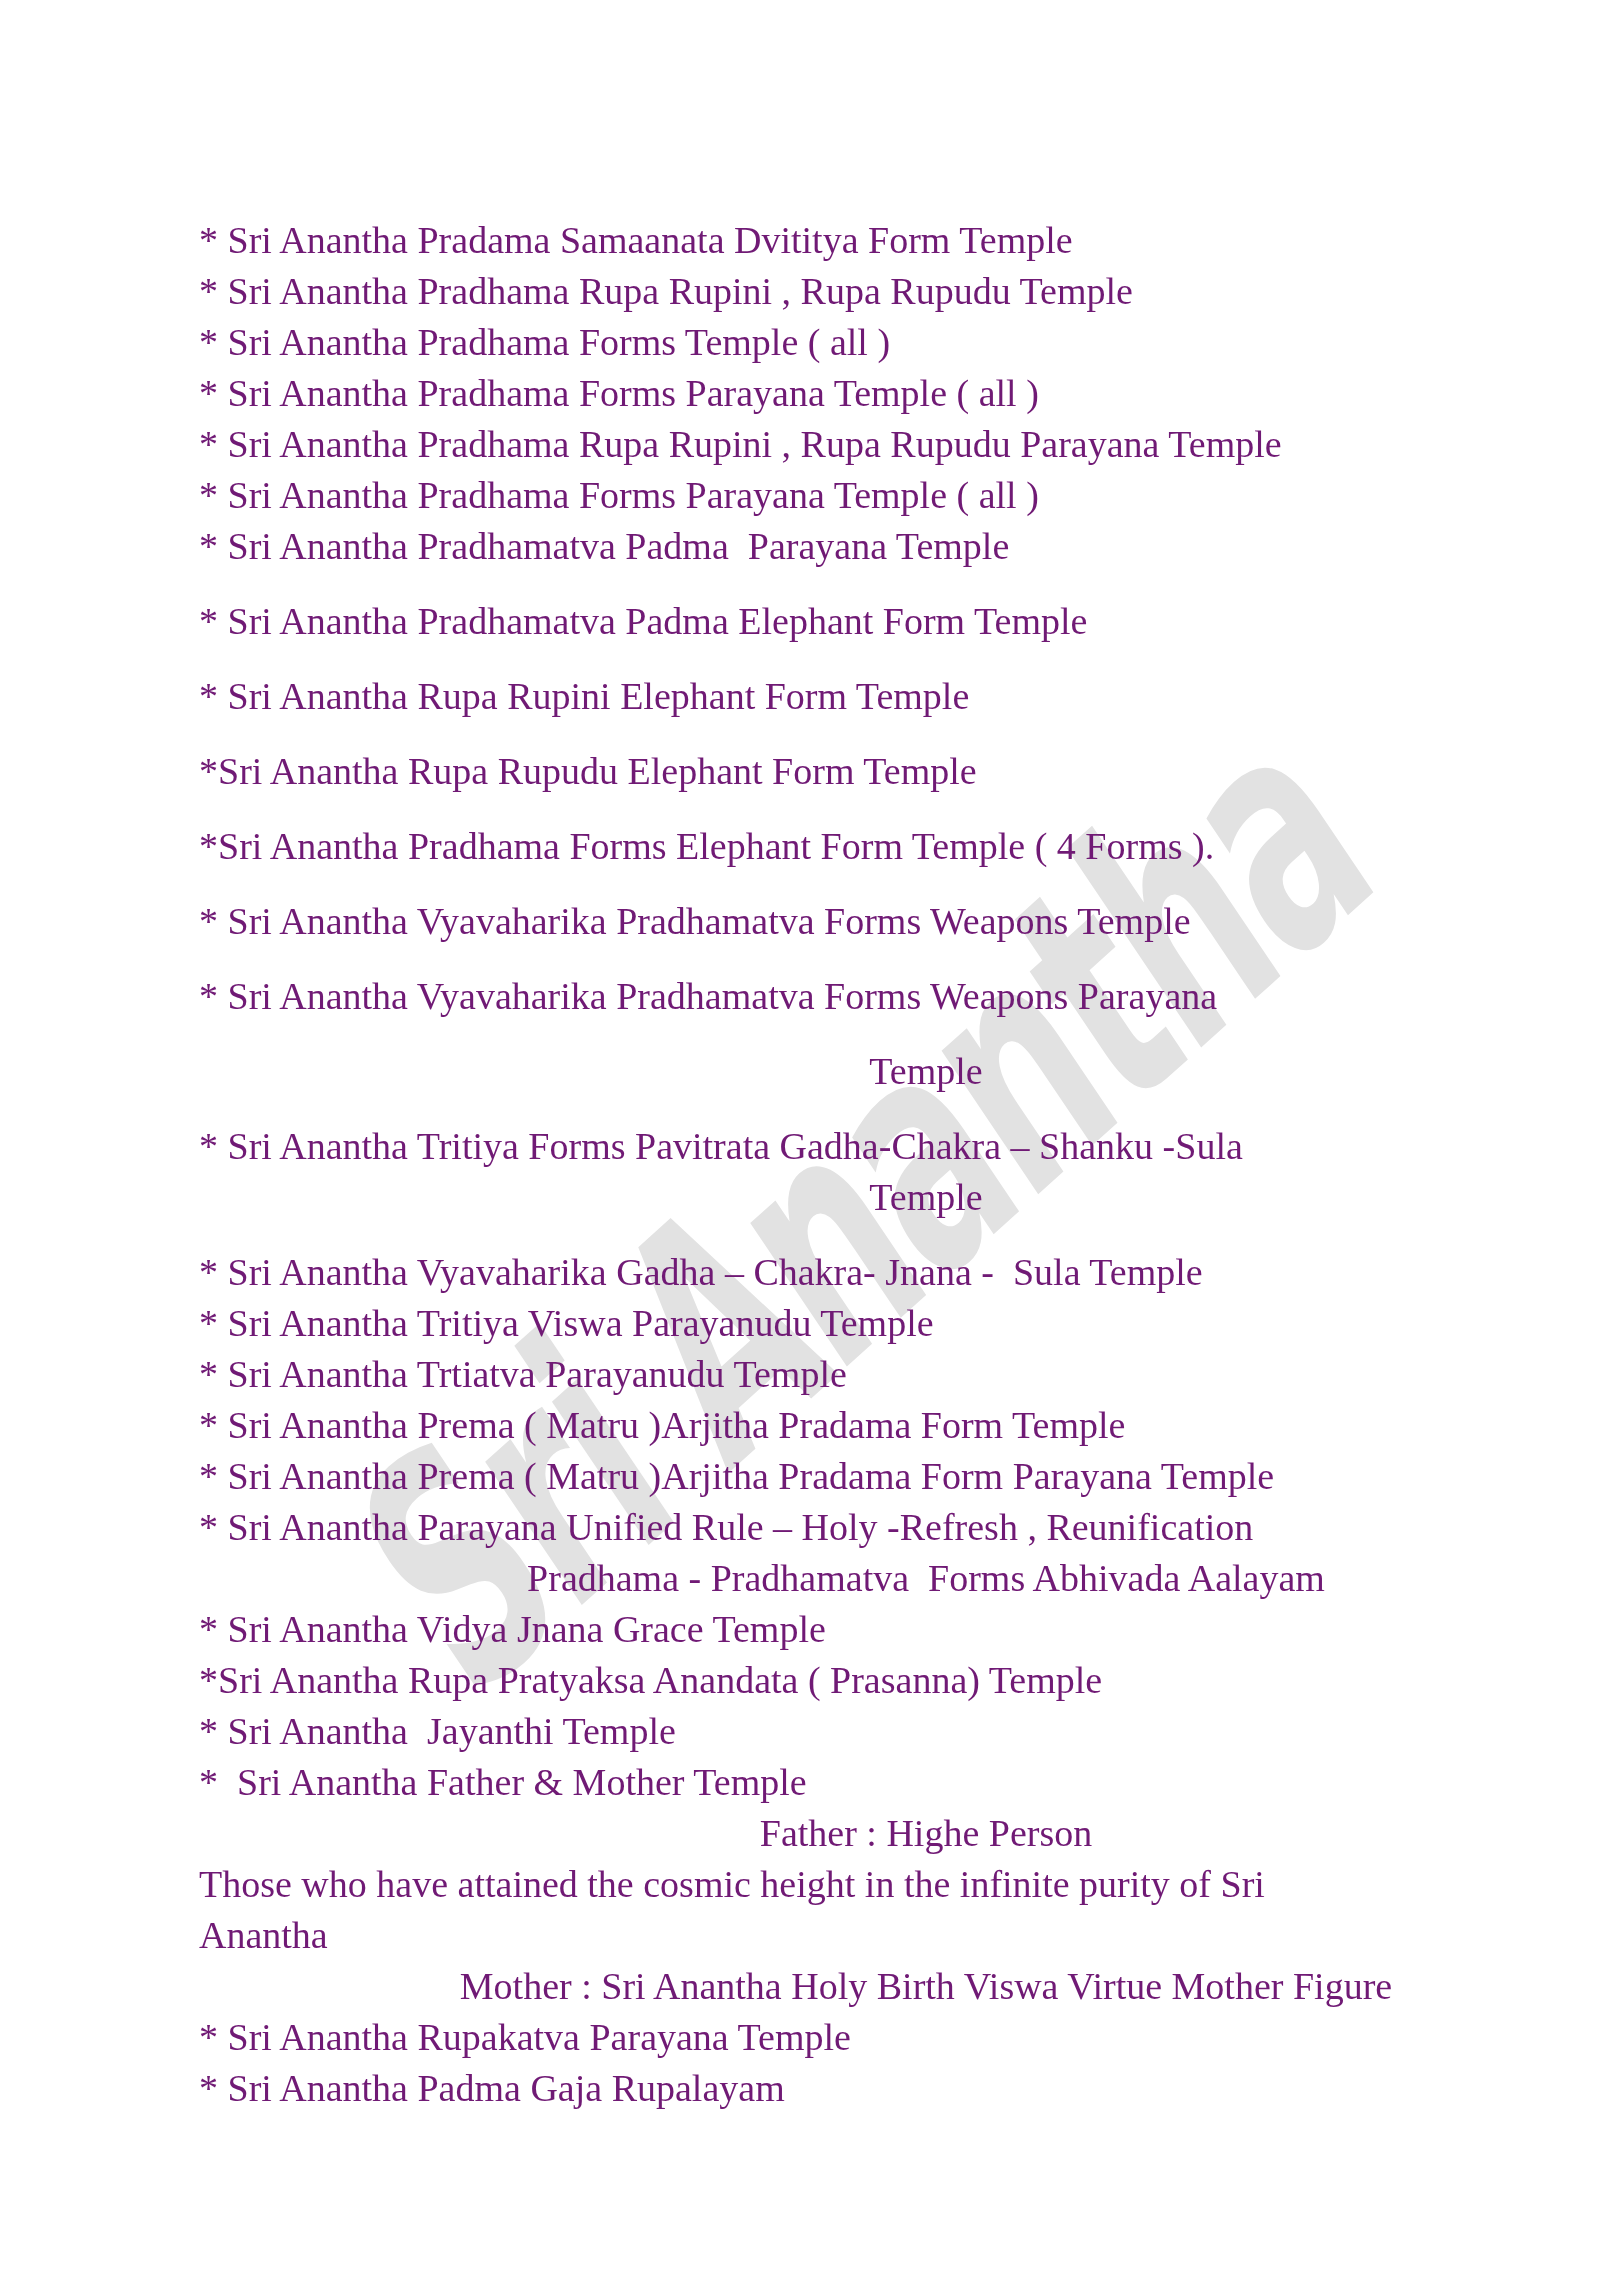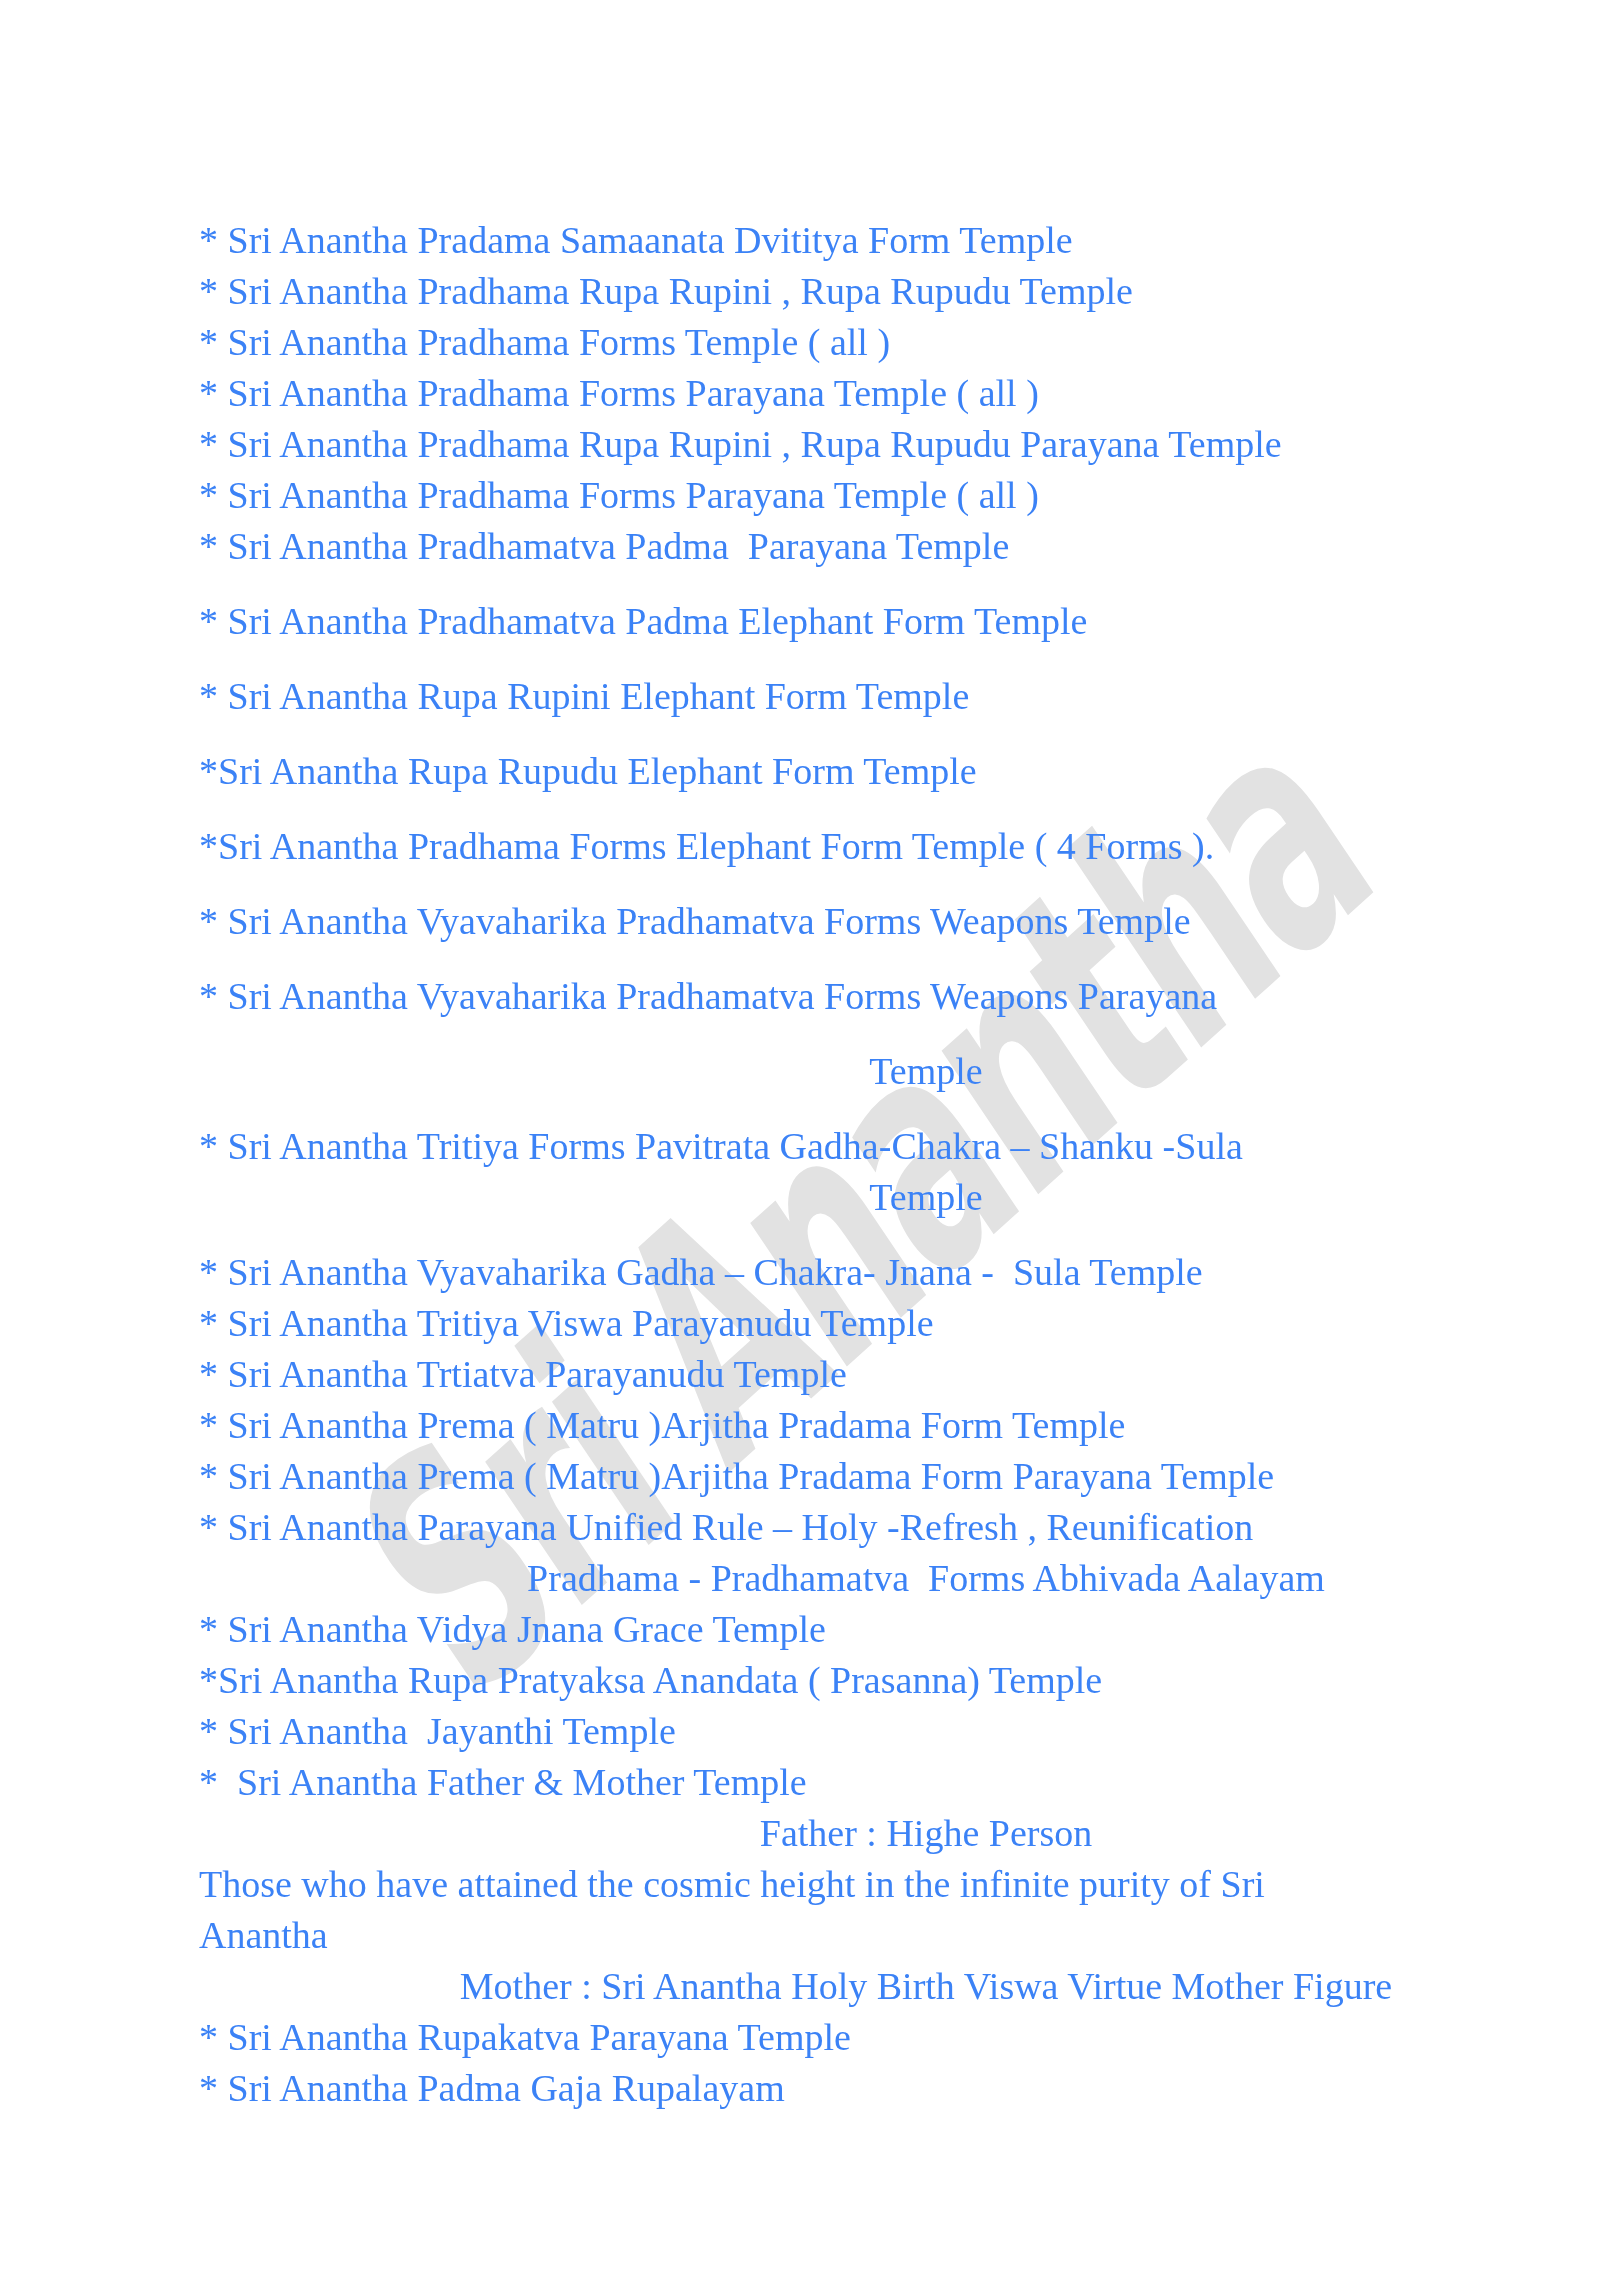--- a/index.html
+++ b/index.html
@@ -39,21 +39,21 @@
     left: 0;
     top: 0;
     width: 100%;
     box-sizing: border-box;
     padding: 215px 54px 0 199px;
     z-index: 1;
   }
   .line {
     font-size: 38px;
     line-height: 51px;
-    color: #3b82f6;
+    color: #701a75;
     white-space: pre;
   }
   .line.space-before {
     margin-top: 24px;
   }
   .line.indent-1 {
     padding-left: 85px;
     text-align: center;
   }
 </style>

